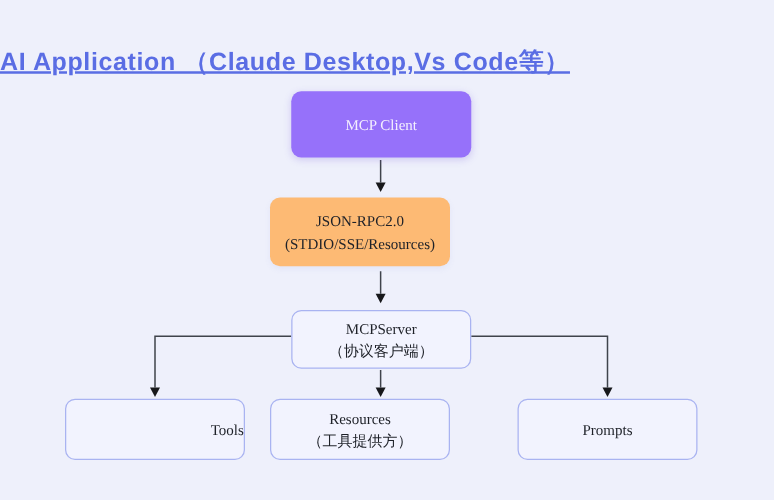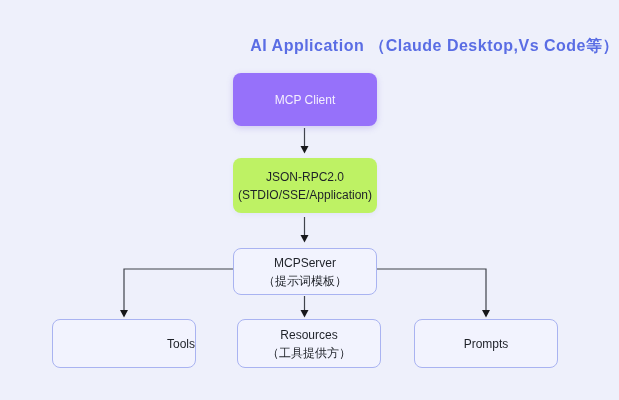--- a/index.html
+++ b/index.html
@@ -13,59 +13,60 @@
     width: 619px;
     height: 400px;
     background: #EEF0FB;
     overflow: hidden;
   }
   .diagram-title {
     position: absolute;
     left: 0;
     top: 36px;
     width: 619px;
-    text-align: right;
-    font-size: 16px;
+    text-align: left;
+    font-size: 20px;
     font-weight: bold;
     letter-spacing: 0.5px;
     color: #5A6DE4;
     margin: 0;
+    text-decoration: underline;
   }
   .node {
     position: absolute;
     box-sizing: border-box;
     border-radius: 8px;
     display: flex;
     flex-direction: column;
     align-items: center;
     justify-content: center;
     text-align: center;
     font-size: 12px;
     line-height: 18px;
     color: #1E2128;
   }
-  .node .l1, .node .l2 { white-space: nowrap; }
+  .node .l1, .node .l2 { white-space: nowrap; font-family: Liberation Serif, serif; }
   .node-purple {
     left: 233px; top: 73px; width: 144px; height: 53px;
     background: #9671FA;
     color: #F4EFFE;
     box-shadow: 0 2px 6px rgba(120, 90, 220, 0.25);
   }
   .node-white {
-    left: 233px; top: 158px; width: 144px; height: 55px;
-    background: #bef264;
+    left: 216px; top: 158px; width: 144px; height: 55px;
+    background: #fdba74;
     box-shadow: 0 2px 5px rgba(100, 110, 200, 0.08);
   }
   .node-outlined {
     background: #F2F3FE;
     border: 1px solid #A9B3F1;
   }
   .node-server { left: 233px; top: 248px; width: 144px; height: 47px; }
   .node-tools { left: 52px;  top: 319px; width: 144px; height: 49px; align-items: flex-end; }
-  .node-resources { left: 237px; top: 319px; width: 144px; height: 49px; }
+  .node-resources { left: 216px; top: 319px; width: 144px; height: 49px; }
   .node-prompts { left: 414px; top: 319px; width: 144px; height: 49px; }
   .connectors {
     position: absolute;
     left: 0; top: 0;
     width: 619px; height: 400px;
     pointer-events: none;
   }
   .connectors .wire { stroke: #3F434B; stroke-width: 1.2; fill: none; }
   .connectors .head { fill: #17181B; stroke: none; }
 </style>
@@ -103,26 +104,26 @@
       <polygon class="head" points="482,310 490,310 486,317.5"></polygon>
     </g>
   </svg>
 
   <div class="node node-purple">
     <div class="l1">MCP Client</div>
   </div>
 
   <div class="node node-white">
     <div class="l1">JSON-RPC2.0</div>
-    <div class="l2">(STDIO/SSE/Application)</div>
+    <div class="l2">(STDIO/SSE/Resources)</div>
   </div>
 
   <div class="node node-outlined node-server">
     <div class="l1">MCPServer</div>
-    <div class="l2">（提示词模板）</div>
+    <div class="l2">（协议客户端）</div>
   </div>
 
   <div class="node node-outlined node-tools">
     <div class="l1">Tools</div>
   </div>
 
   <div class="node node-outlined node-resources">
     <div class="l1">Resources</div>
     <div class="l2">（工具提供方）</div>
   </div>

